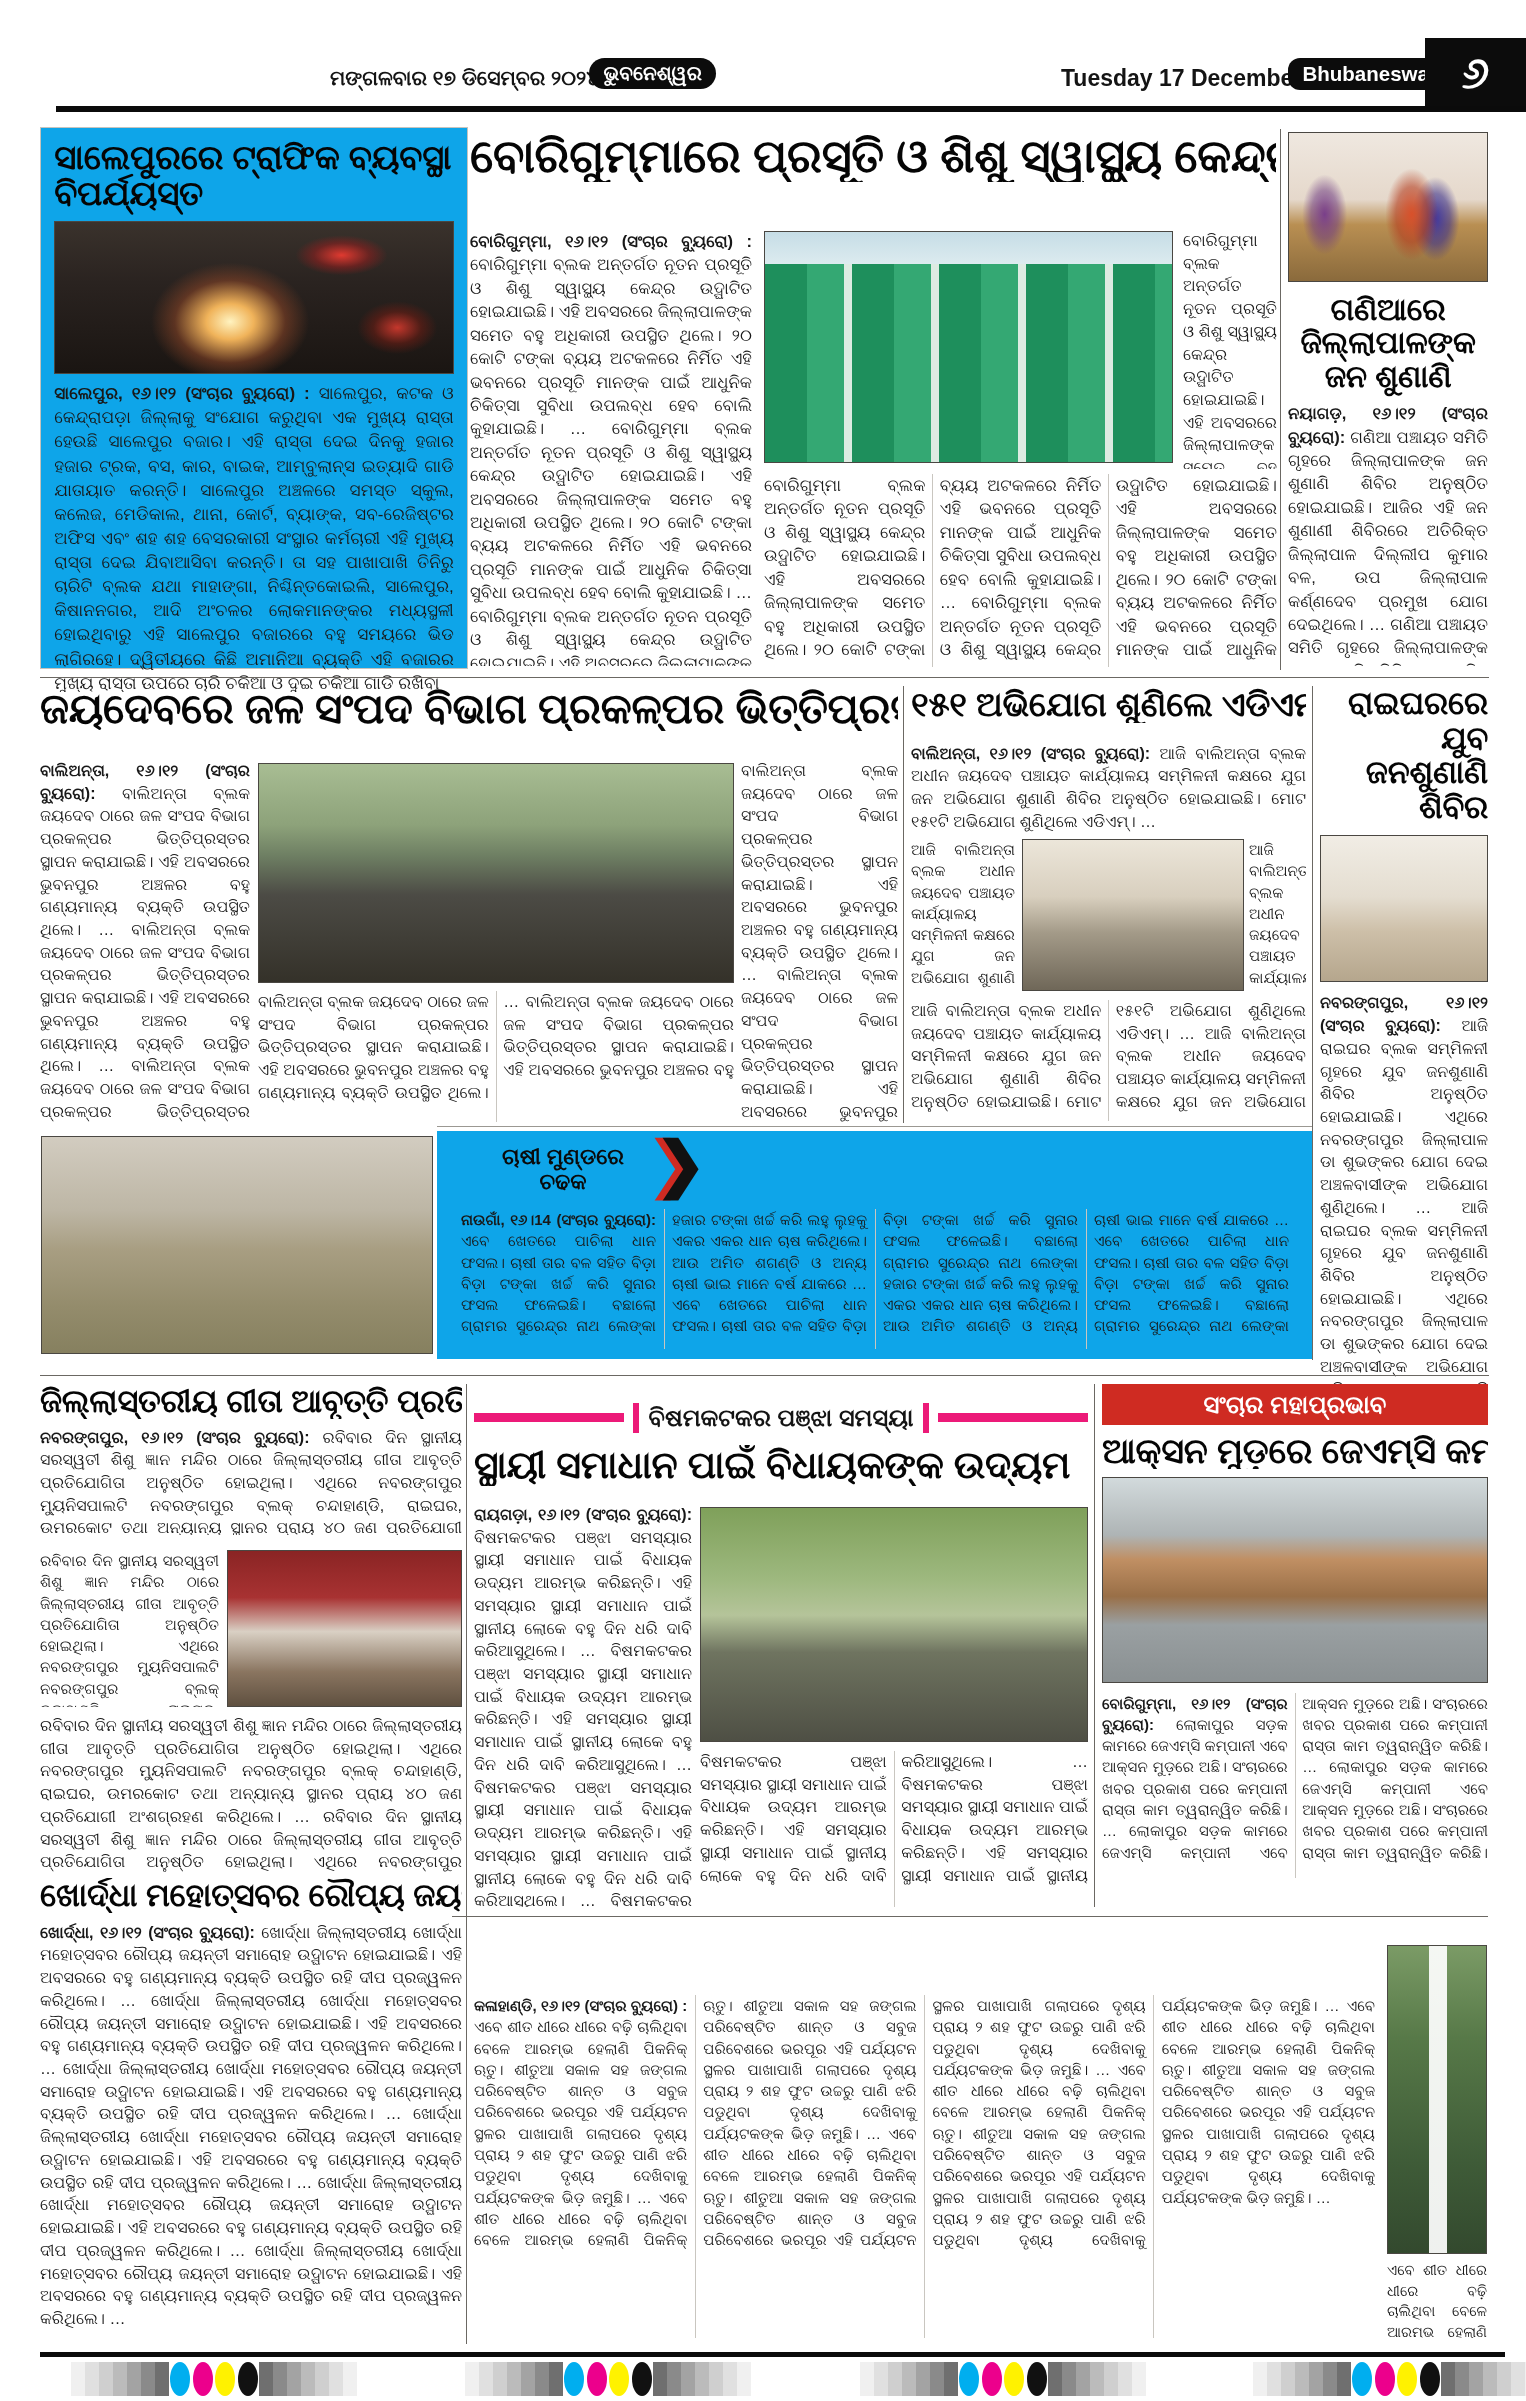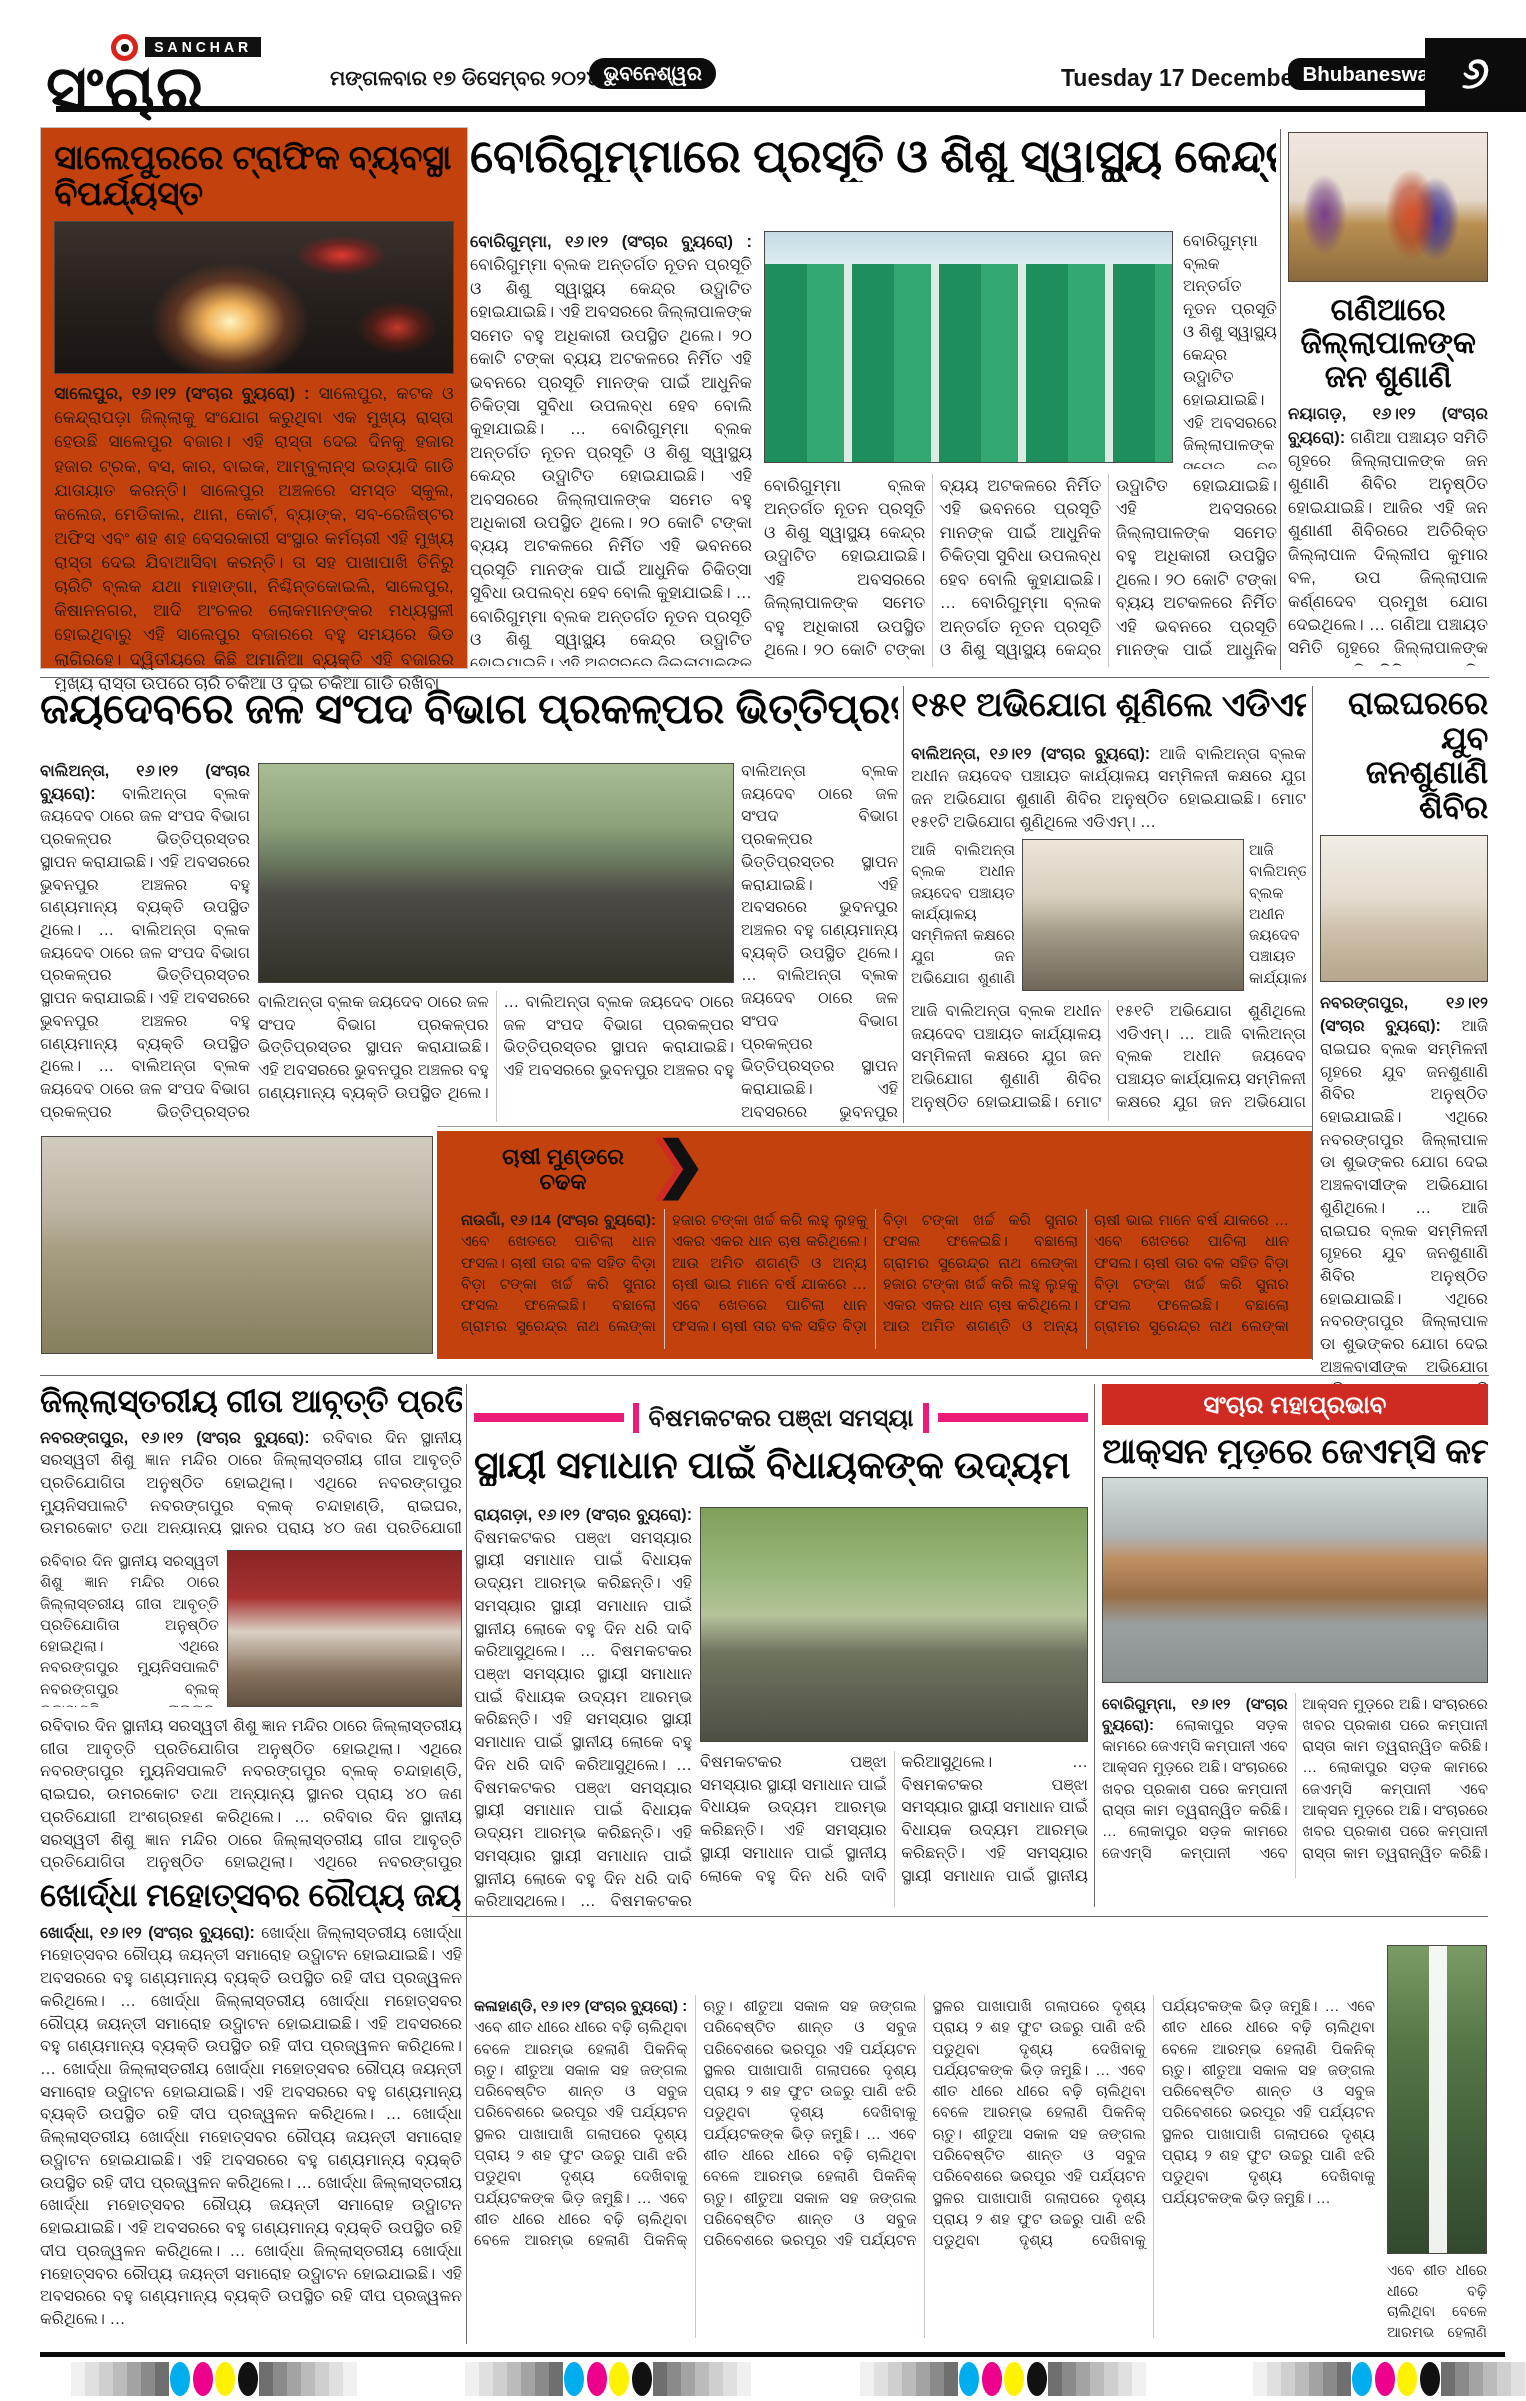--- a/index.html
+++ b/index.html
@@ -9,21 +9,21 @@
   .hl{font-weight:800;color:#050505;line-height:1.08;letter-spacing:-0.3px;}
   .body-t{font-size:16.5px;line-height:1.42;text-align:justify;color:#181818;overflow:hidden;}
   .dl{font-weight:bold;}
   .cols2{column-count:2;column-gap:14.5px;column-rule:0.7px solid #c9c6c0;}
   .cols3{column-count:3;column-gap:14.5px;column-rule:0.7px solid #c9c6c0;}
   .cols4{column-count:4;column-gap:16px;column-rule:0.7px solid #c9c6c0;}
   .photo{border:0.7px solid #4a4742;box-sizing:border-box;}
   .vrule{width:1.3px;background:#6b6863;}
   .hrule{height:1.3px;background:#6b6863;}
   .pill{background:#0c0c0c;color:#fff;border-radius:17px;padding:4px 14.5px;font-weight:bold;display:inline-block;}
-  .gray-panel{background:#c2410c;}
+  .gray-panel{background:#0ea5e9;}
   
   .ph-night{background:
      radial-gradient(ellipse 79px 59px at 44% 66%,#fff3c0 0%,#f0b35a 30%,rgba(140,70,40,.55) 70%,rgba(0,0,0,0) 100%),
      radial-gradient(ellipse 46px 20px at 72% 22%,#e03a30 0%,rgba(160,30,30,.5) 60%,rgba(0,0,0,0) 100%),
      radial-gradient(ellipse 40px 26.4px at 86% 70%,#c4372c 0%,rgba(120,30,20,.5) 60%,rgba(0,0,0,0) 100%),
      linear-gradient(180deg,#3a322c 0%,#2a2320 40%,#1a1512 100%);}
   .ph-building{background:
      linear-gradient(180deg,#c6dde6 0%,#dcebef 14%,rgba(0,0,0,0) 14%),
      repeating-linear-gradient(90deg,#1e8f5c 0 42px,#34a873 42px 79px,#ddebe2 79px 87px),
      linear-gradient(180deg,#eef3ee,#dfe8e1);}
@@ -62,25 +62,20 @@
   
   .reg{display:flex;align-items:stretch;height:34px;}
   .reg i{display:block;width:14px;}
   .reg .ov{width:20px;border-radius:50%;margin:0 1.3px;}
 </style>
 </head>
 <body>
 
 <div class="page">
 
-  <div class="abs" style="left:46px;top:33px;width:251px;height:82px;">
-    <div class="abs red-ring" style="left:65px;top:1.3px;"></div>
-    <span class="abs mast-en" style="left:99px;top:4px;">SANCHAR</span>
-    <div class="abs mast-big" style="left:0;top:24px;">ସଂଚାର</div>
-  </div>
   <div class="abs" style="left:330px;top:66px;font-size:20.5px;font-weight:bold;">ମଙ୍ଗଳବାର ୧୭ ଡିସେମ୍ବର ୨୦୨୪</div>
   <div class="abs pill" style="left:589px;top:58px;font-size:20px;">ଭୁବନେଶ୍ୱର</div>
   <div class="abs" style="left:1061px;top:65px;font-size:23px;font-weight:bold;">Tuesday 17 December 2024</div>
   <div class="abs pill" style="left:1288px;top:58px;font-size:20.5px;border-radius:12px;">Bhubaneswar</div>
   <div class="abs" style="left:1425px;top:38px;width:101px;height:71px;background:#0c0c0c;color:#fff;
        font-size:44px;font-weight:800;text-align:center;line-height:69px;">୬</div>
   <div class="abs" style="left:56px;top:106px;width:1470px;height:6px;background:#0b0b0b;"></div>
 
   <div class="abs gray-panel" style="left:40px;top:127px;width:428px;height:542px;border:0.7px solid #c6c3bd;box-sizing:border-box;padding:10.6px 13.2px;">
     <div class="hl" style="font-size:34px;">ସାଲେପୁରରେ ଟ୍ରାଫିକ ବ୍ୟବସ୍ଥା ବିପର୍ଯ୍ୟସ୍ତ</div>

